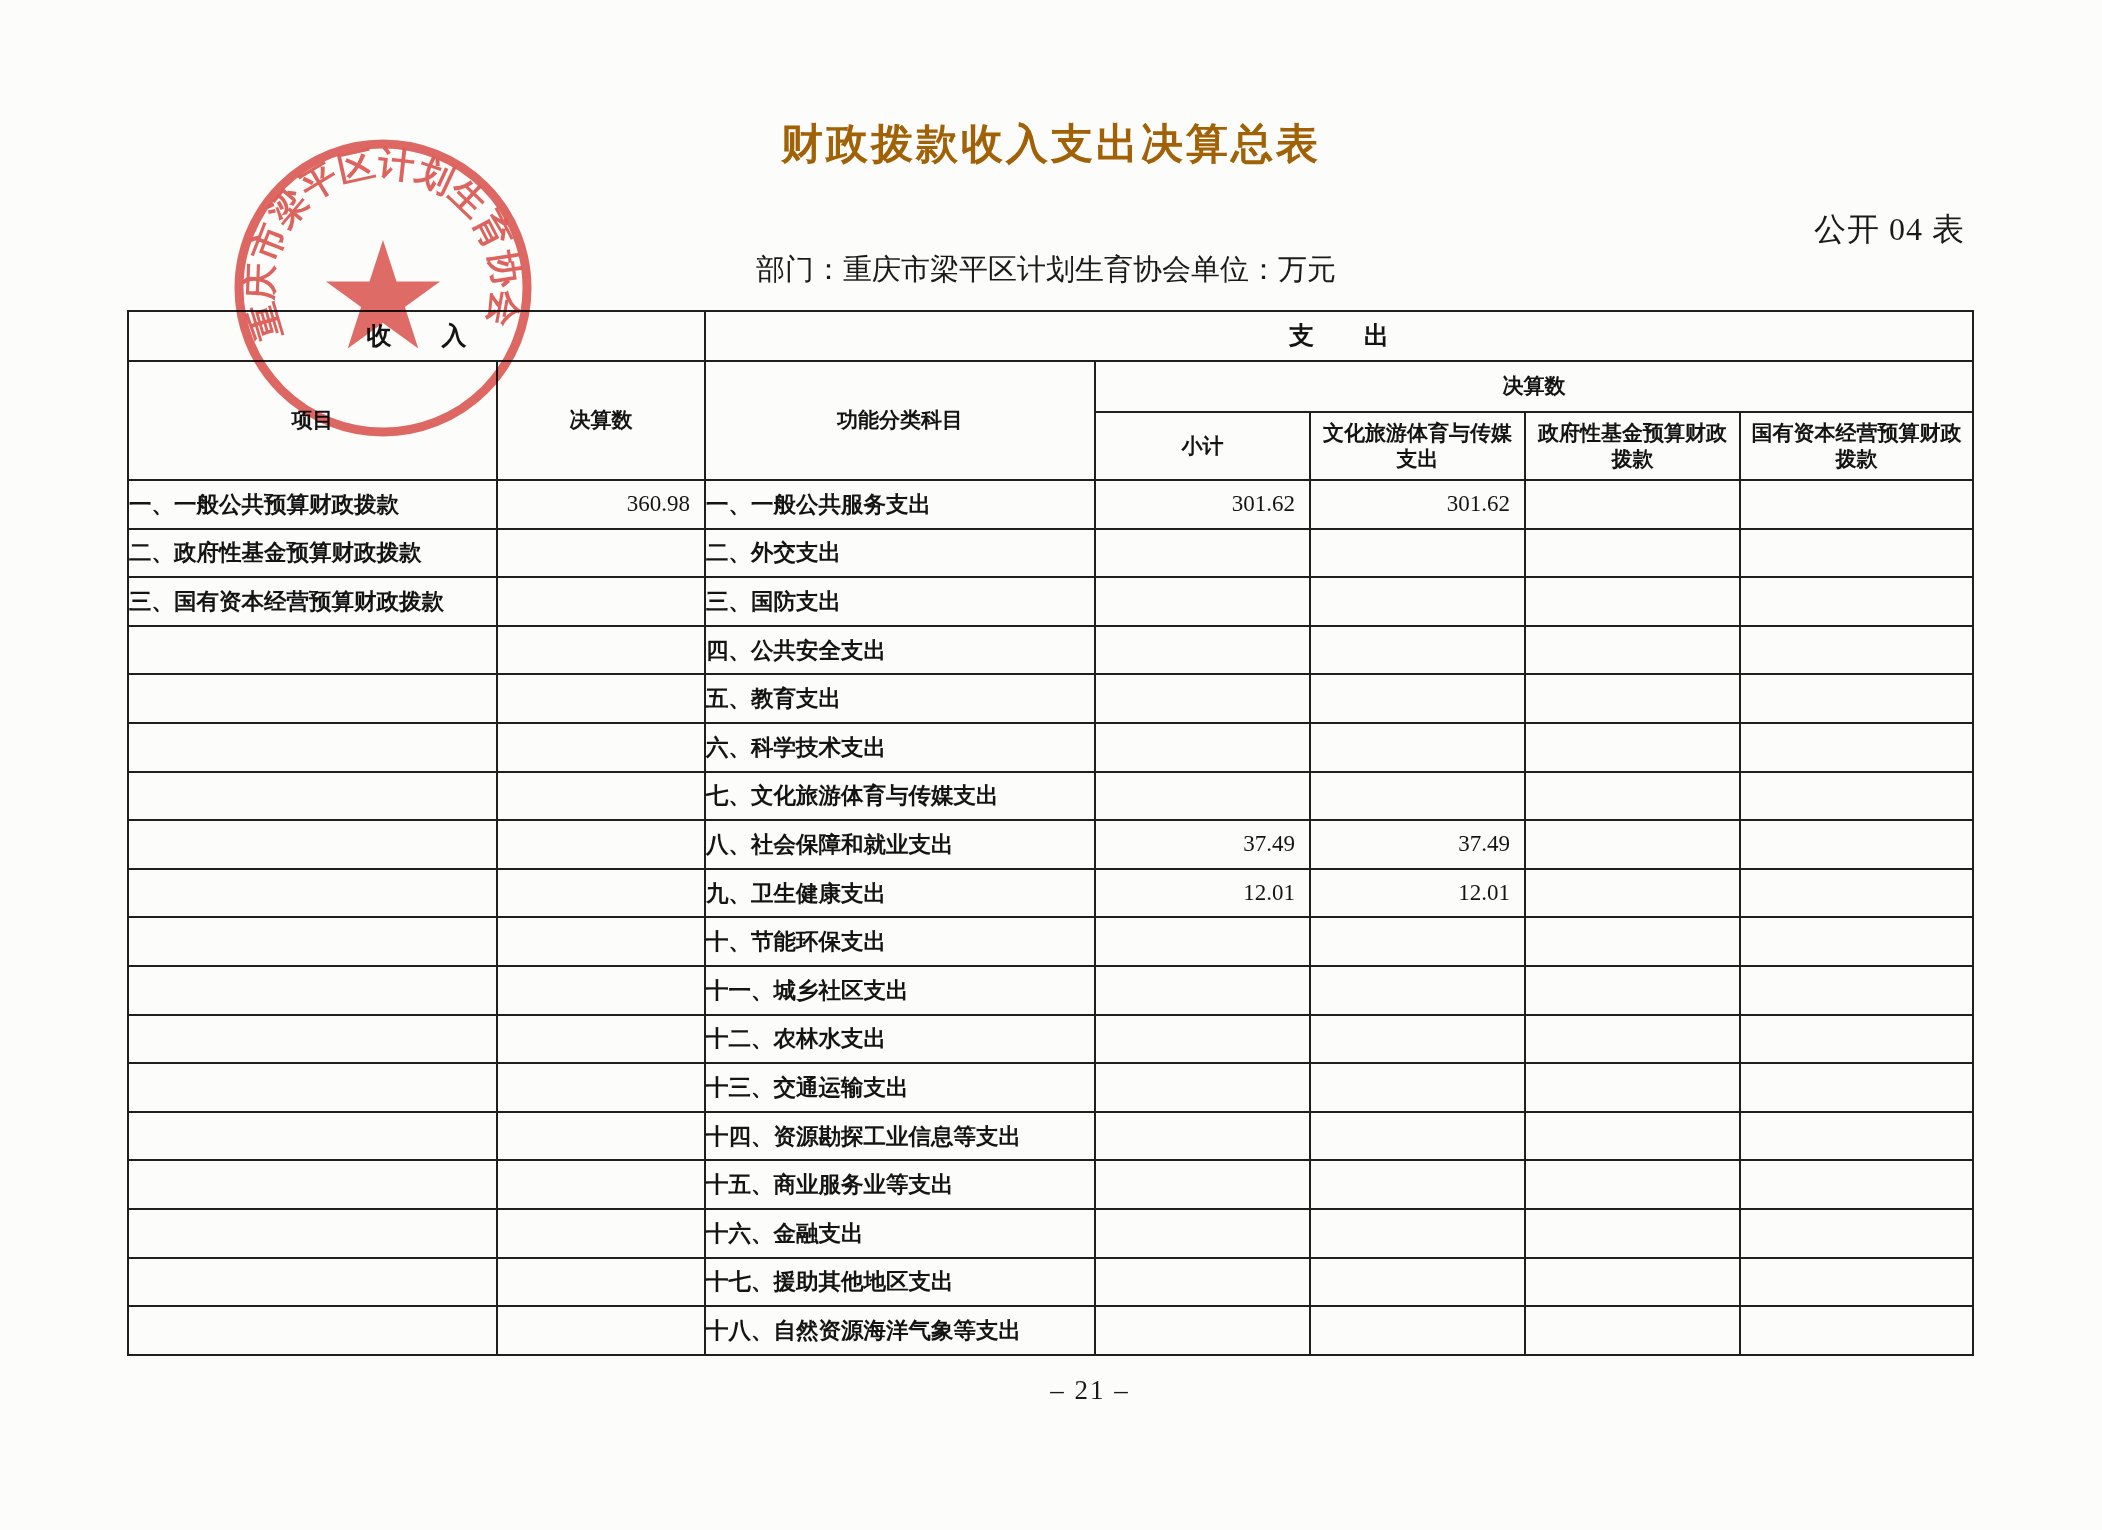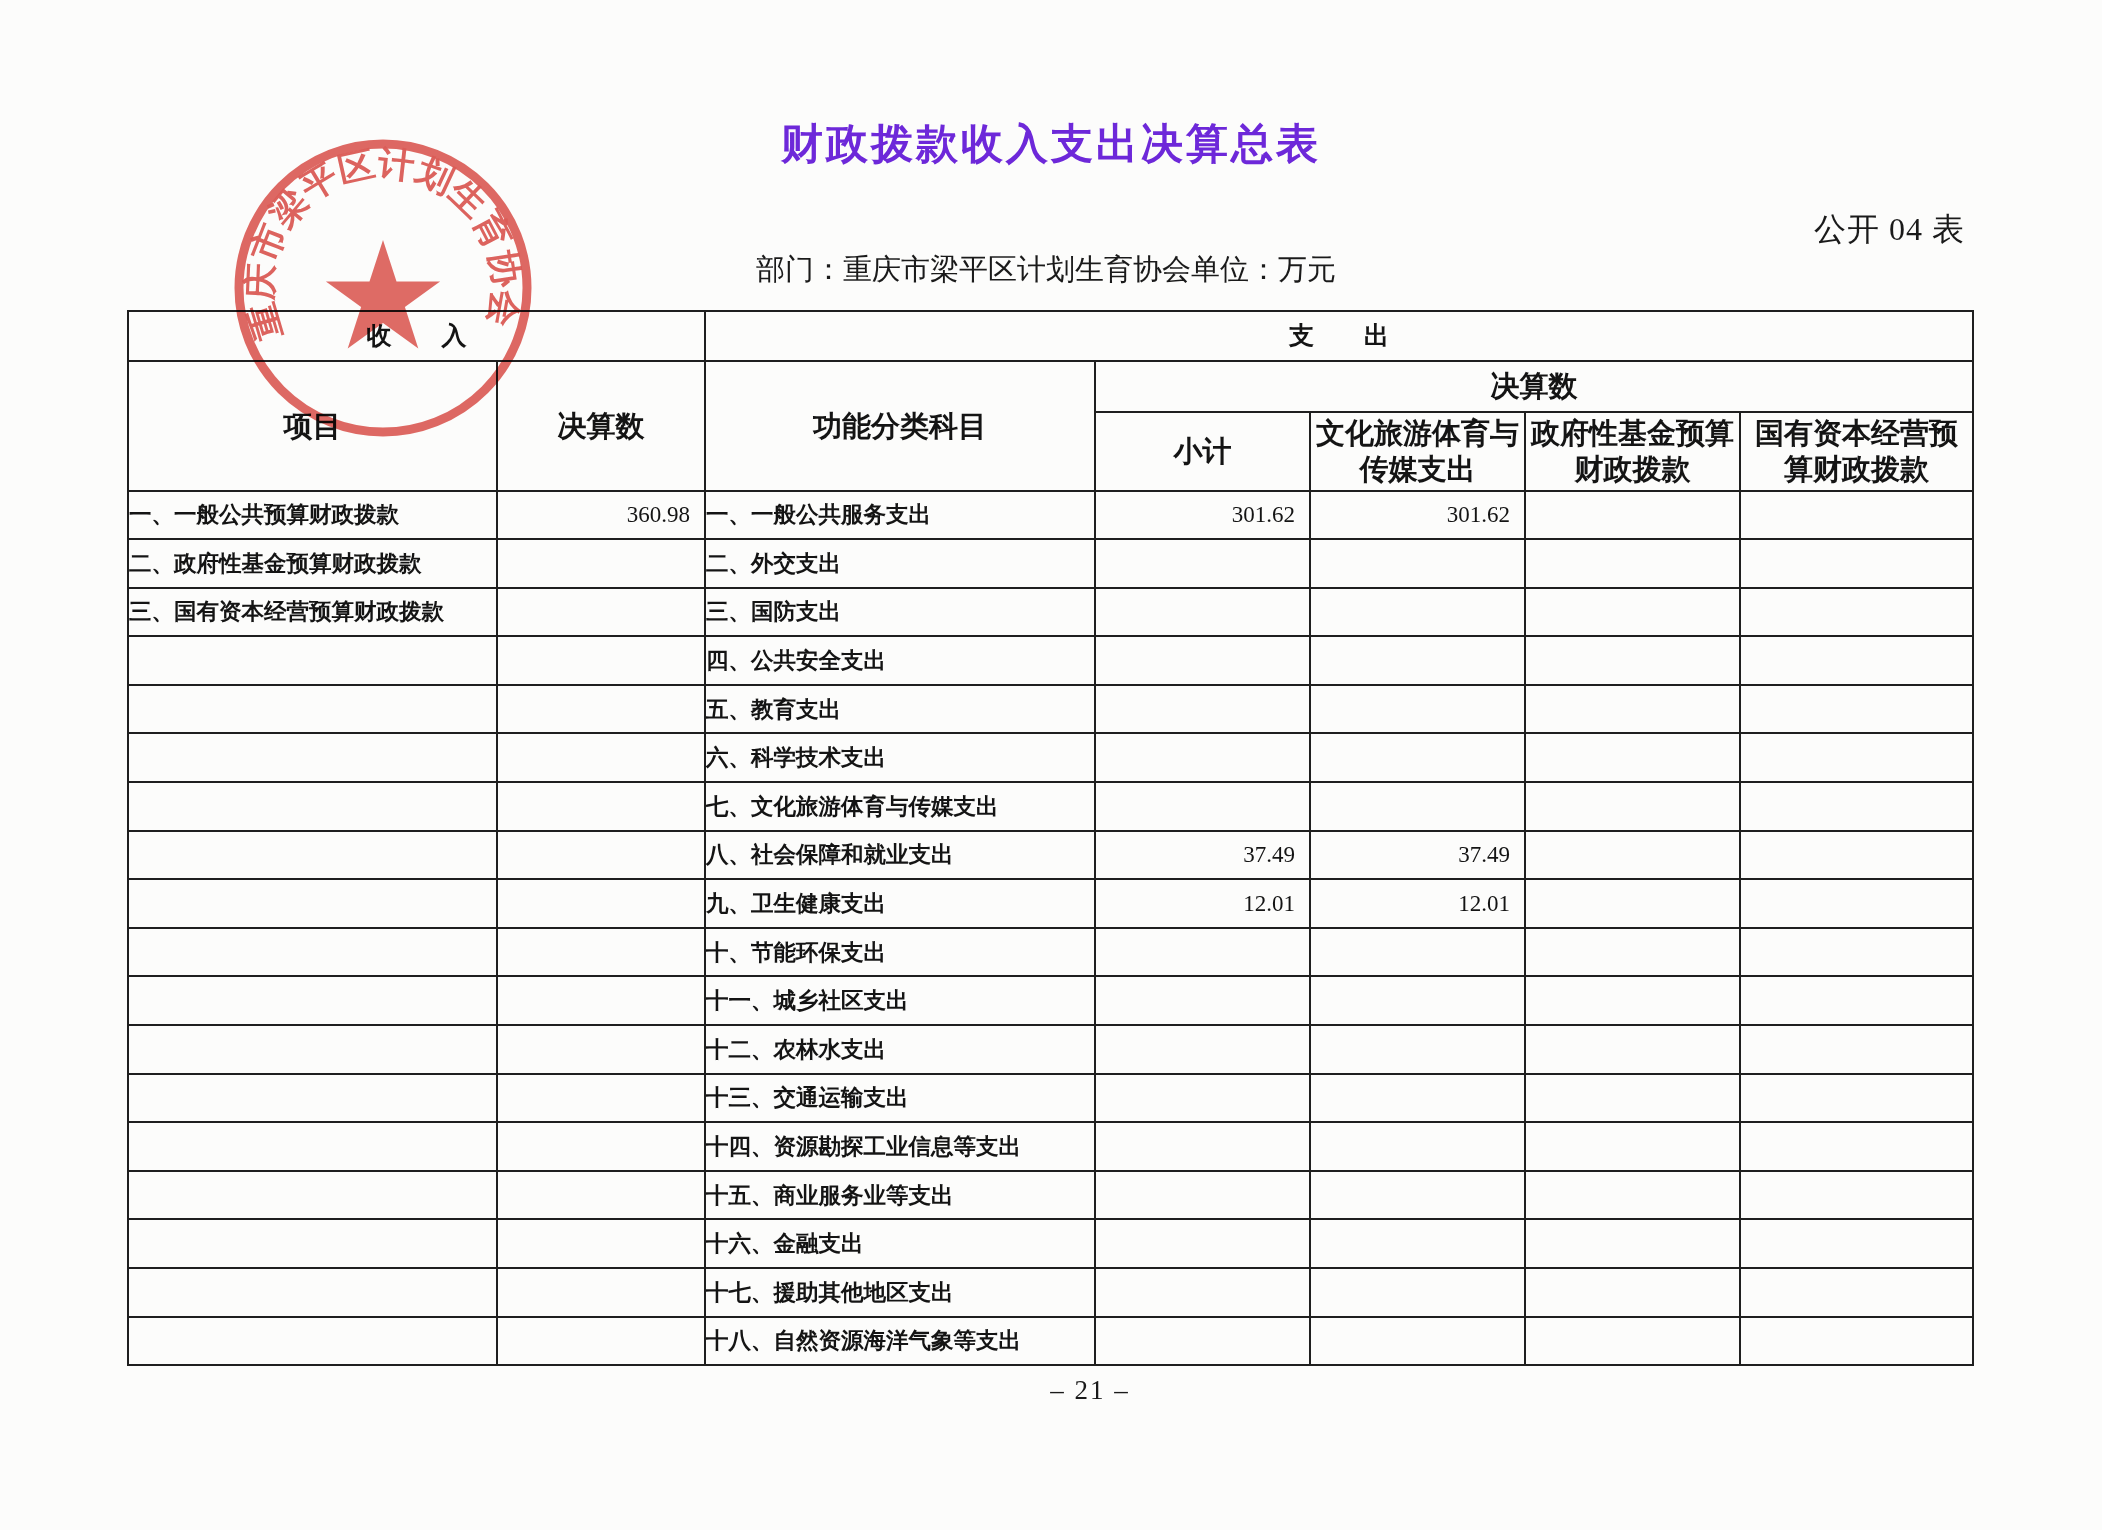--- a/index.html
+++ b/index.html
@@ -7,21 +7,21 @@
     width:2102px;height:1530px;position:relative;
     background:#fcfcfb;
     font-family:"Liberation Serif","DejaVu Serif",serif;
     color:#161616;
     -webkit-font-smoothing:antialiased;
     overflow:hidden;
   }
   .page-title{
     position:absolute;left:0;top:116px;width:2102px;
     text-align:center;font-size:42px;font-weight:700;
-    letter-spacing:3px;color:#6d28d9;
+    letter-spacing:3px;color:#a16207;
   }
   .form-code{
     position:absolute;right:137px;top:208px;
     font-size:32px;color:#1a1a1a;letter-spacing:1px;
   }
   .meta-row{
     position:absolute;left:127px;top:250px;width:1838px;
     display:flex;justify-content:center;
     font-size:29px;color:#1a1a1a;
   }
@@ -31,21 +31,21 @@
     width:1845px;
     border-radius:19px;
   }
   .budget-table td,.budget-table th{
     border:2px solid #1f1f1f;
     padding:0;overflow:hidden;
     font-weight:400;vertical-align:middle;
   }
   .budget-table th{
     font-family:"Liberation Sans","DejaVu Sans",sans-serif;
-    font-weight:700;font-size:29px;text-align:center;
+    font-weight:700;font-size:21px;text-align:center;
     line-height:1.25;padding:2px 4px;color:#141414;
   }
   th.section-head{font-size:25px;height:44px;}
   tr.hdr2 th{height:45px;}
   tr.hdr3 th{height:62px;}
   .data-row{height:48.6px;}
   td.item{
     font-family:"Liberation Sans","DejaVu Sans",sans-serif;
     font-weight:700;font-size:22.5px;text-align:left;
     white-space:nowrap;color:#141414;

